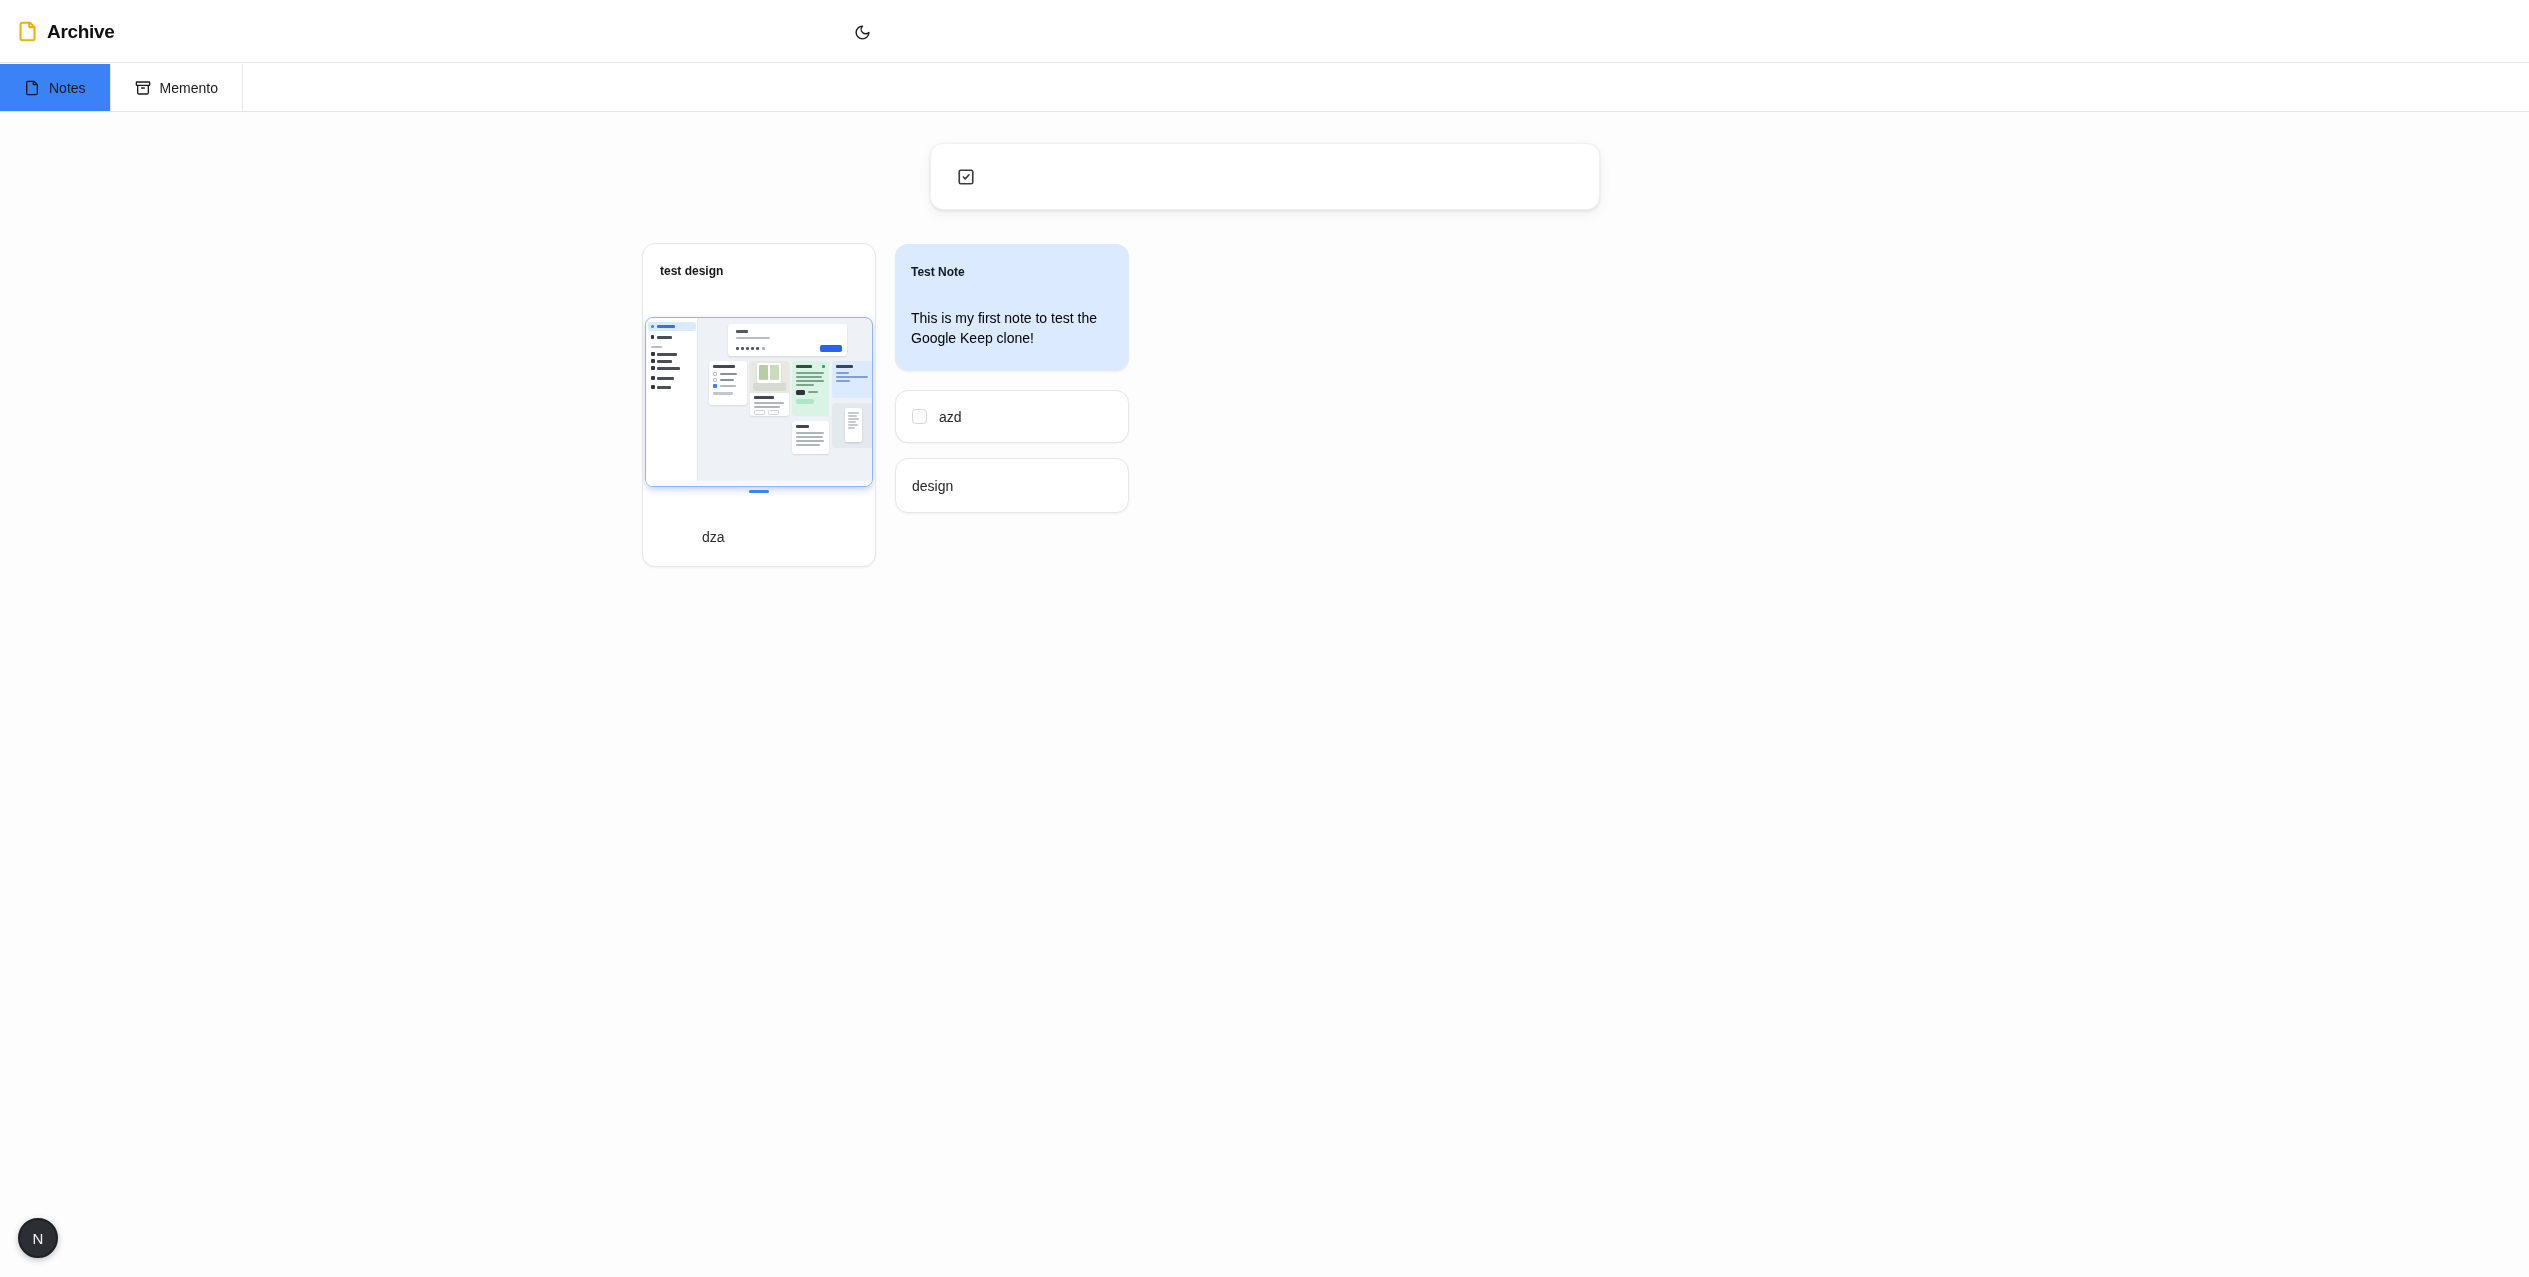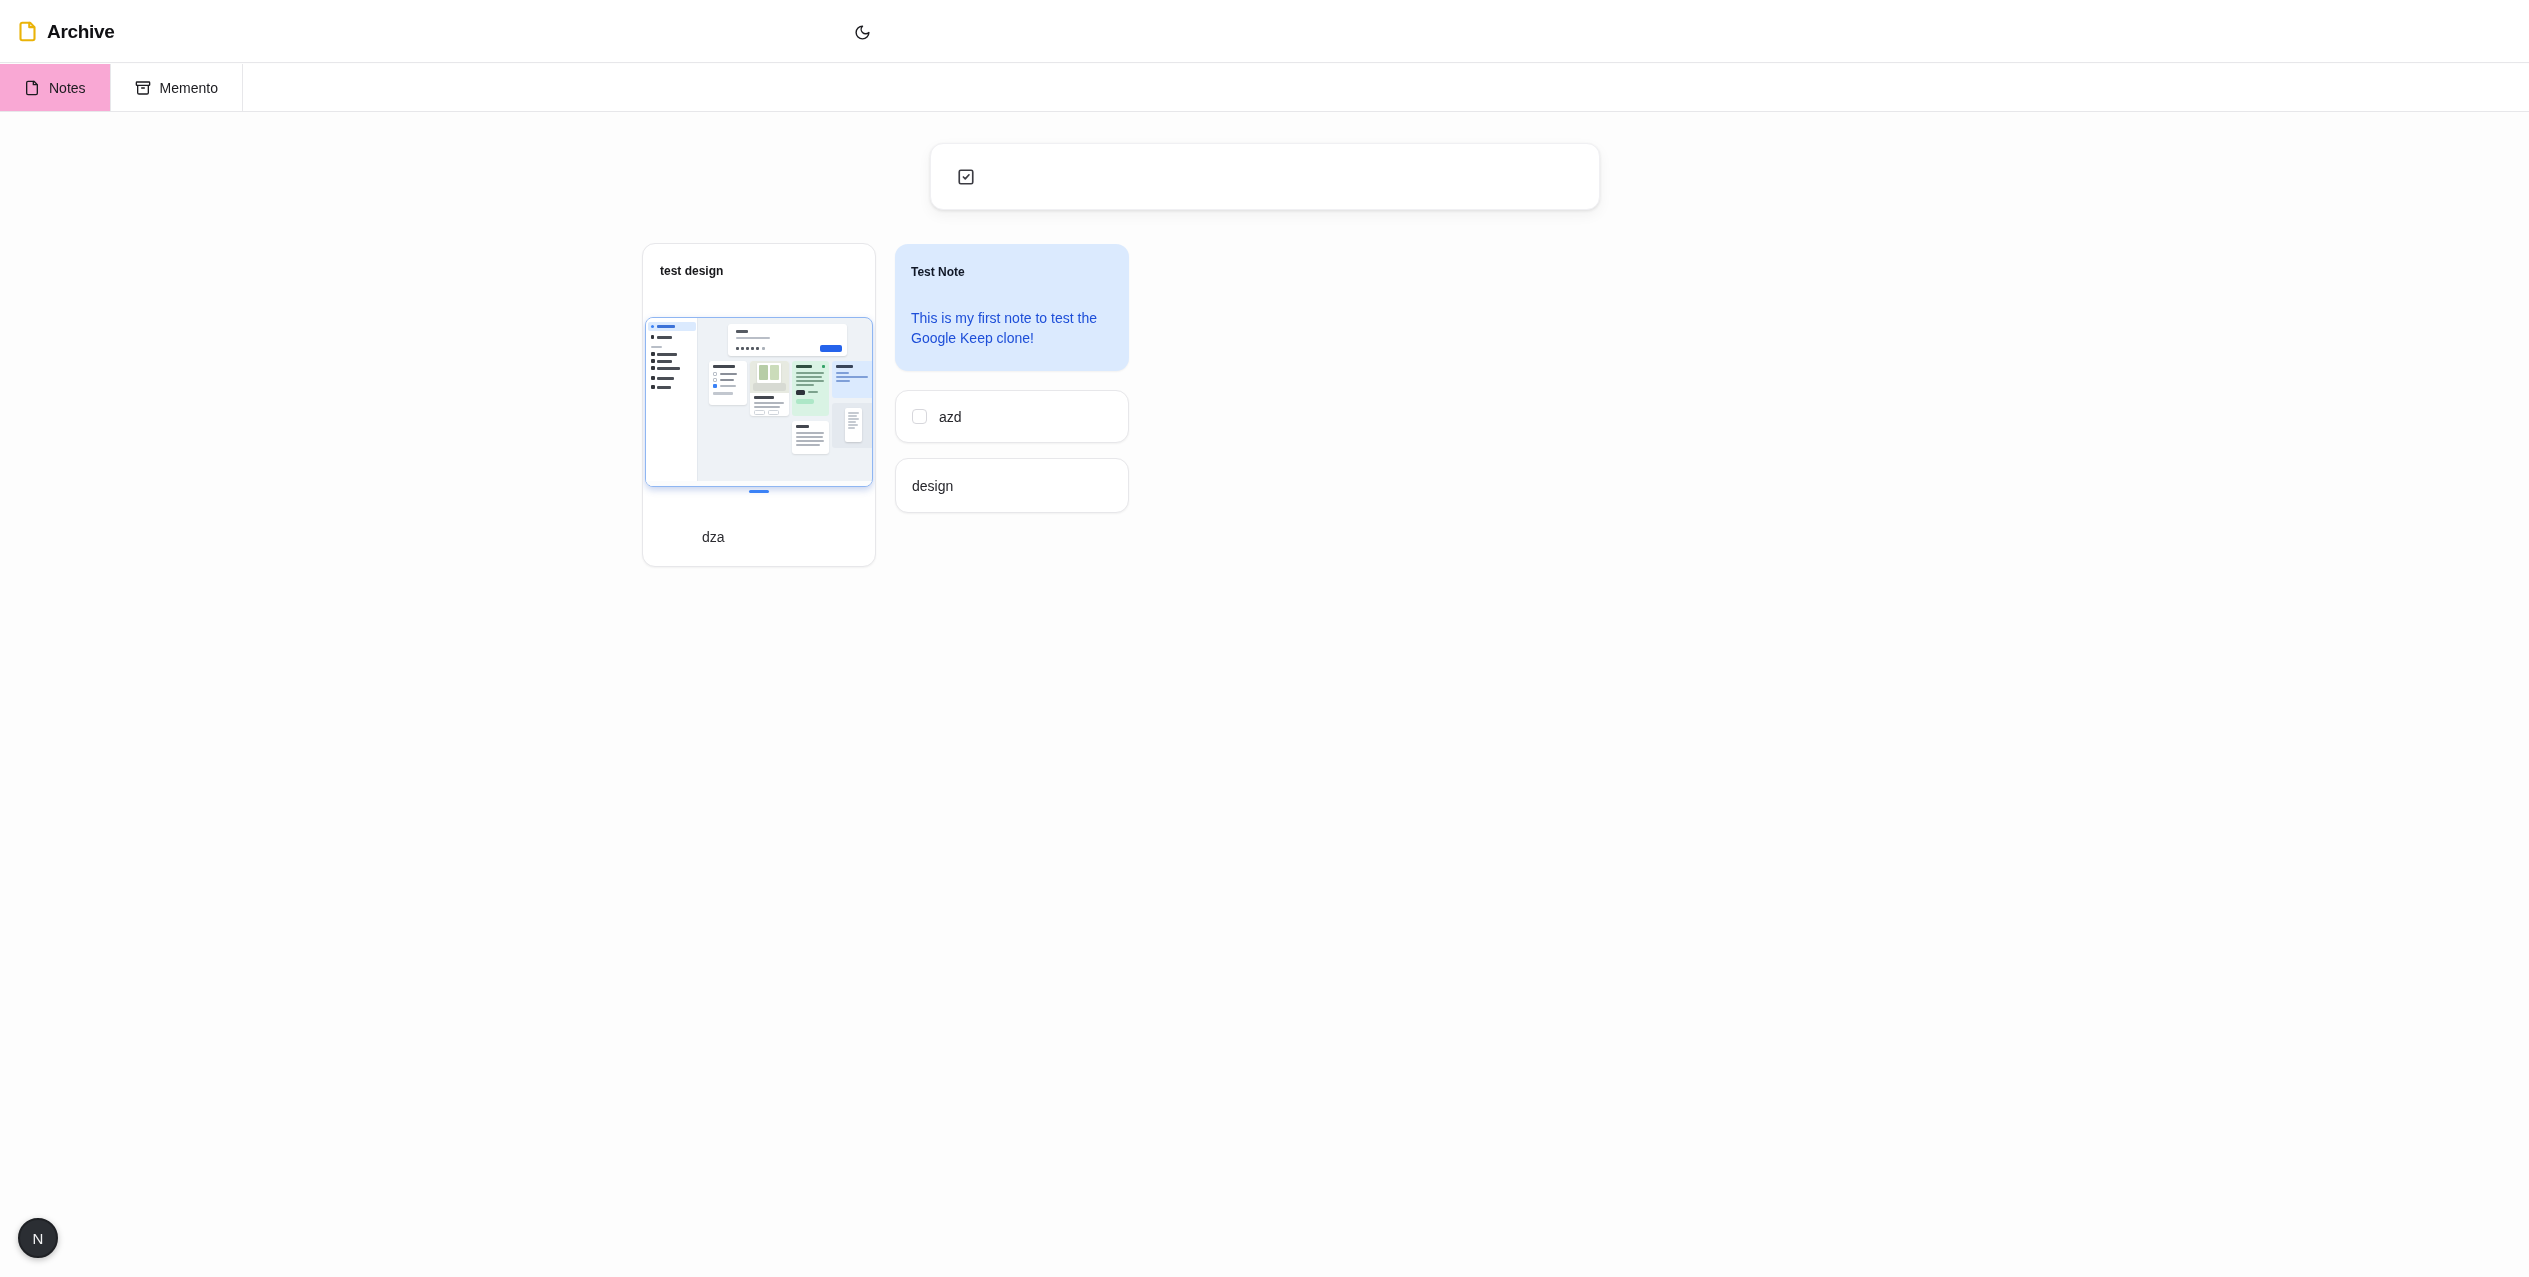--- a/index.html
+++ b/index.html
@@ -31,21 +31,21 @@
                   display:flex; align-items:center; justify-content:center; }
   .theme-toggle svg { width:17px; height:17px; color:#1b1b1f; }
 
   
   .tabbar { position:absolute; left:0; top:64px; width:2529px; height:48px;
             background:#ffffff; border-bottom:1px solid #e7e7ea; display:flex; z-index:4; }
   .tab { height:100%; display:flex; align-items:center; justify-content:center; gap:9px;
          border:none; background:transparent; border-right:1px solid #e7e7ea; cursor:pointer;
          font-family:inherit; font-size:14px; font-weight:500; color:#1b1b1f; padding:0 24px; }
   .tab svg { width:16px; height:16px; }
-  .tab.active { background:#f9a8d4; }
+  .tab.active { background:#3b82f6; }
 
   
   .composer { position:absolute; left:930px; top:143px; width:670px; height:67px;
               background:#ffffff; border:1px solid #f0f0f3; border-radius:13px;
               box-shadow:0 1px 3px rgba(0,0,0,0.09), 0 5px 14px rgba(0,0,0,0.05);
               display:flex; align-items:center; padding:0 15px; gap:12px; }
   .composer-input { flex:1; height:36px; border:1px solid #e7e7ea; border-radius:9px;
                     font-size:14px; font-family:inherit; color:#1b1b1f; padding:0 13px;
                     outline:none; background:#fff; }
   .composer-input::placeholder { color:#777c85; }
@@ -59,21 +59,21 @@
   .note-title { font-size:12px; font-weight:600; color:#18181b; line-height:22px; }
   .note-body  { font-size:14px; color:#374151; line-height:20px; }
 
   .card-test-design { left:642px; top:243px; height:324px; overflow:hidden; }
   .card-test-design .note-title { position:absolute; left:17px; top:16px; }
   .card-test-design .note-footer { position:absolute; left:17px; top:285px; font-size:14px; color:#2c2c31;margin-left:42px; }
 
   .card-test-note { left:895px; top:244px; height:127px; background:#dbeafe; border:none;
                     box-shadow:0 1px 2px rgba(0,0,0,0.05); padding:17px 16px; }
   .card-test-note .note-title { color:#111827; }
-  .card-test-note .note-body { margin-top:25px; color:#1d4ed8; }
+  .card-test-note .note-body { margin-top:25px; color:#000000; }
 
   .card-azd { left:895px; top:390px; height:53px; display:flex; align-items:center; gap:12px; padding:0 16px; }
   .checkbox { width:15px; height:15px; border:1px solid #d7d7dc; border-radius:4px; background:#fff; flex:0 0 auto; cursor:pointer; }
   .check-label { font-size:14px; color:#26262b; }
 
   .card-dfsdf { left:895px; top:458px; height:55px; display:flex; align-items:center; padding:0 16px; }
   .card-dfsdf .note-body { color:#26262b; }
 
   
   .thumb { position:absolute; left:0; top:71px; width:232px; height:178px; background:#fff; }

